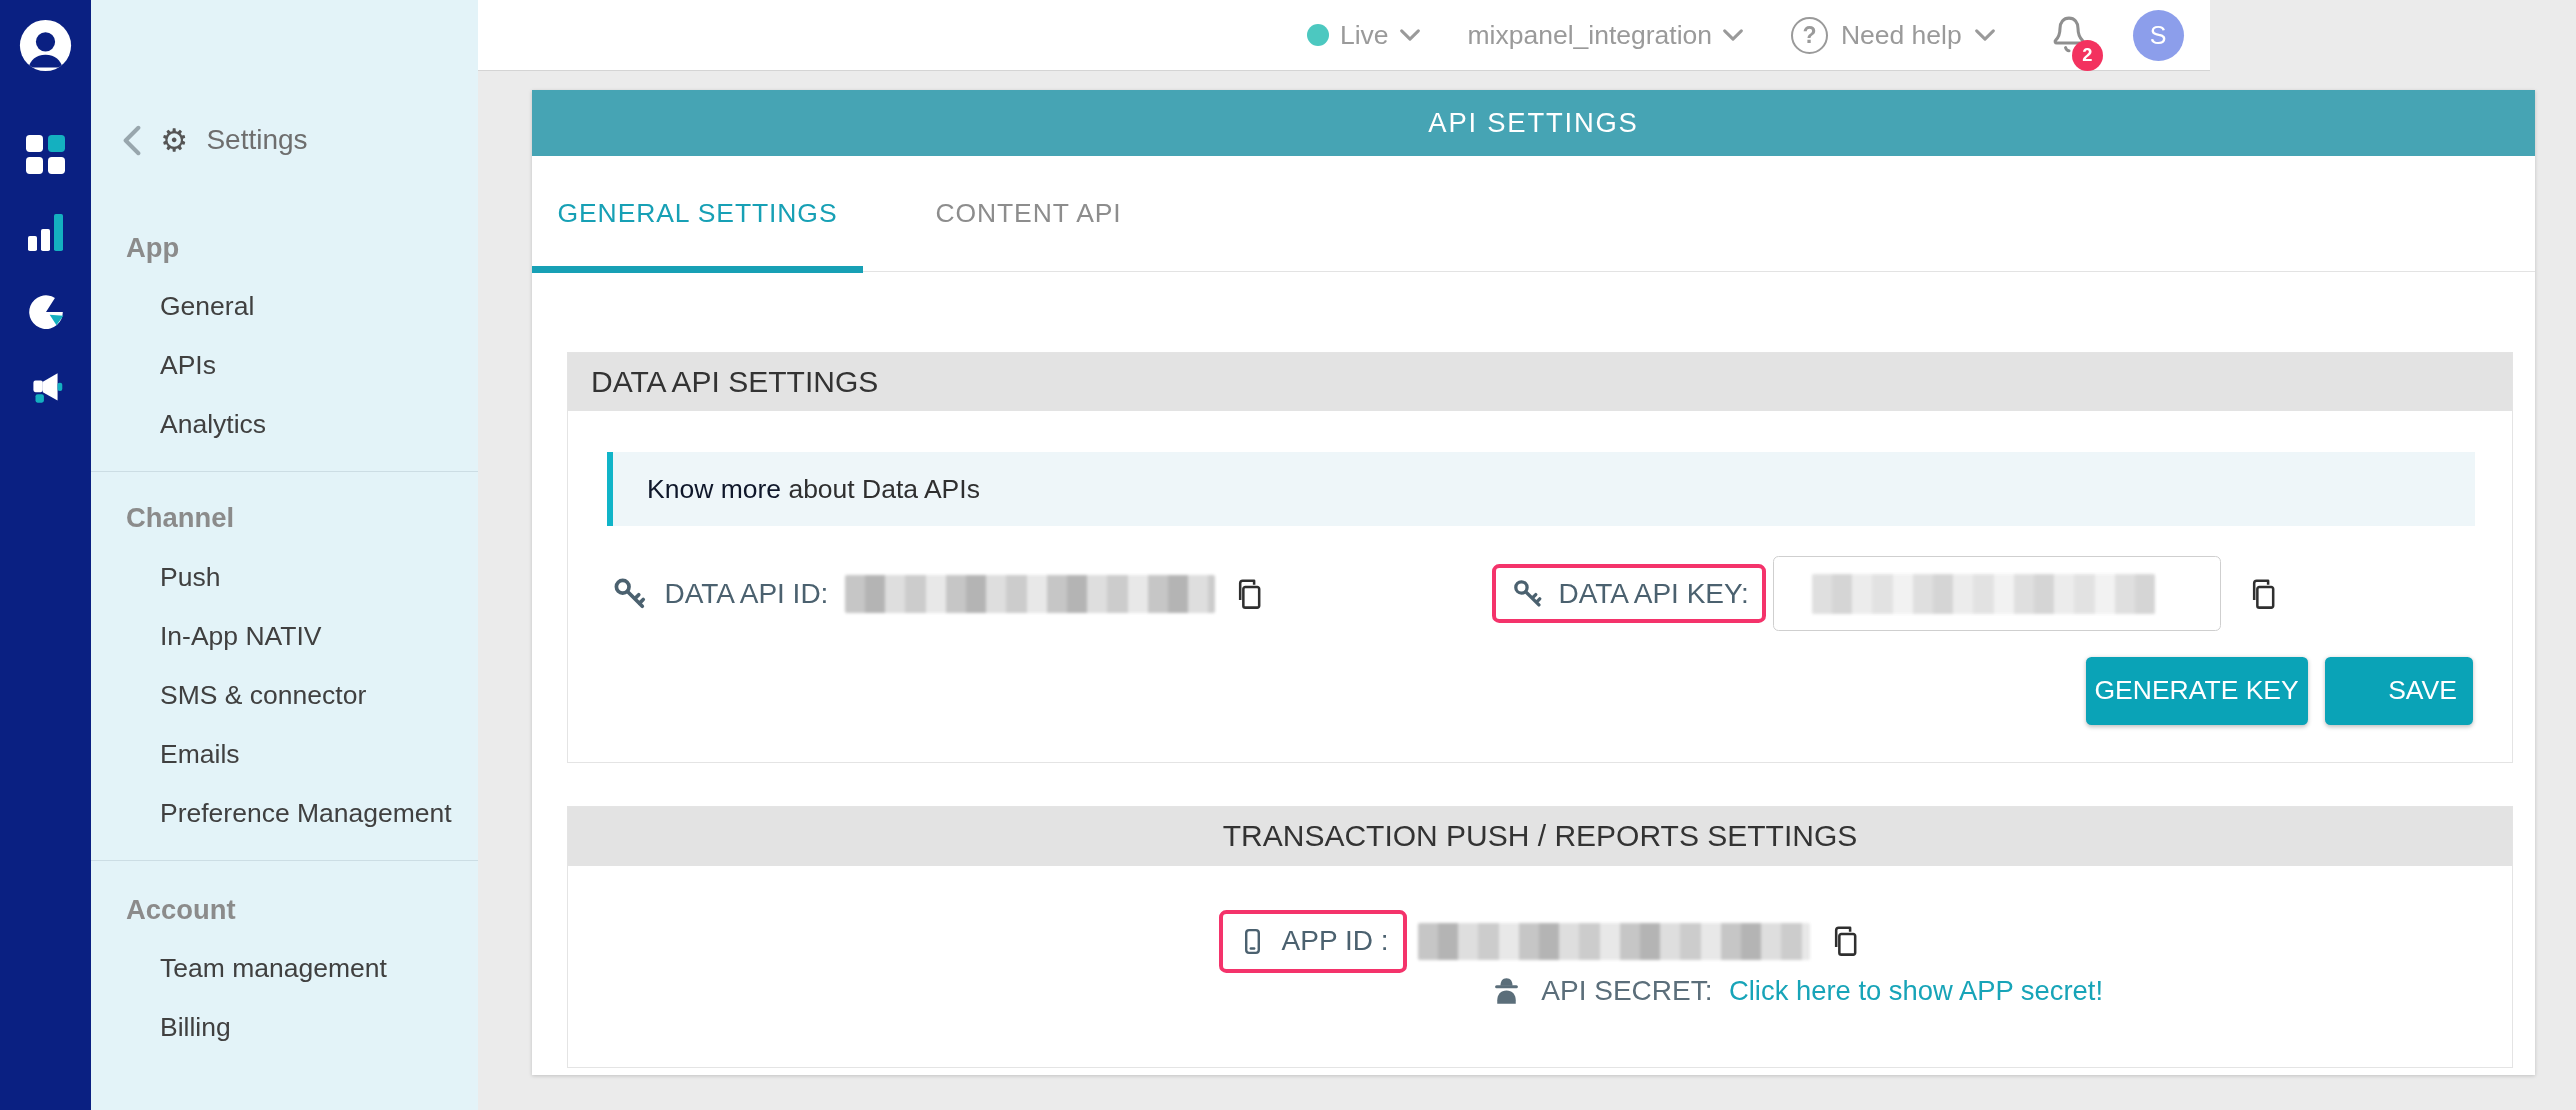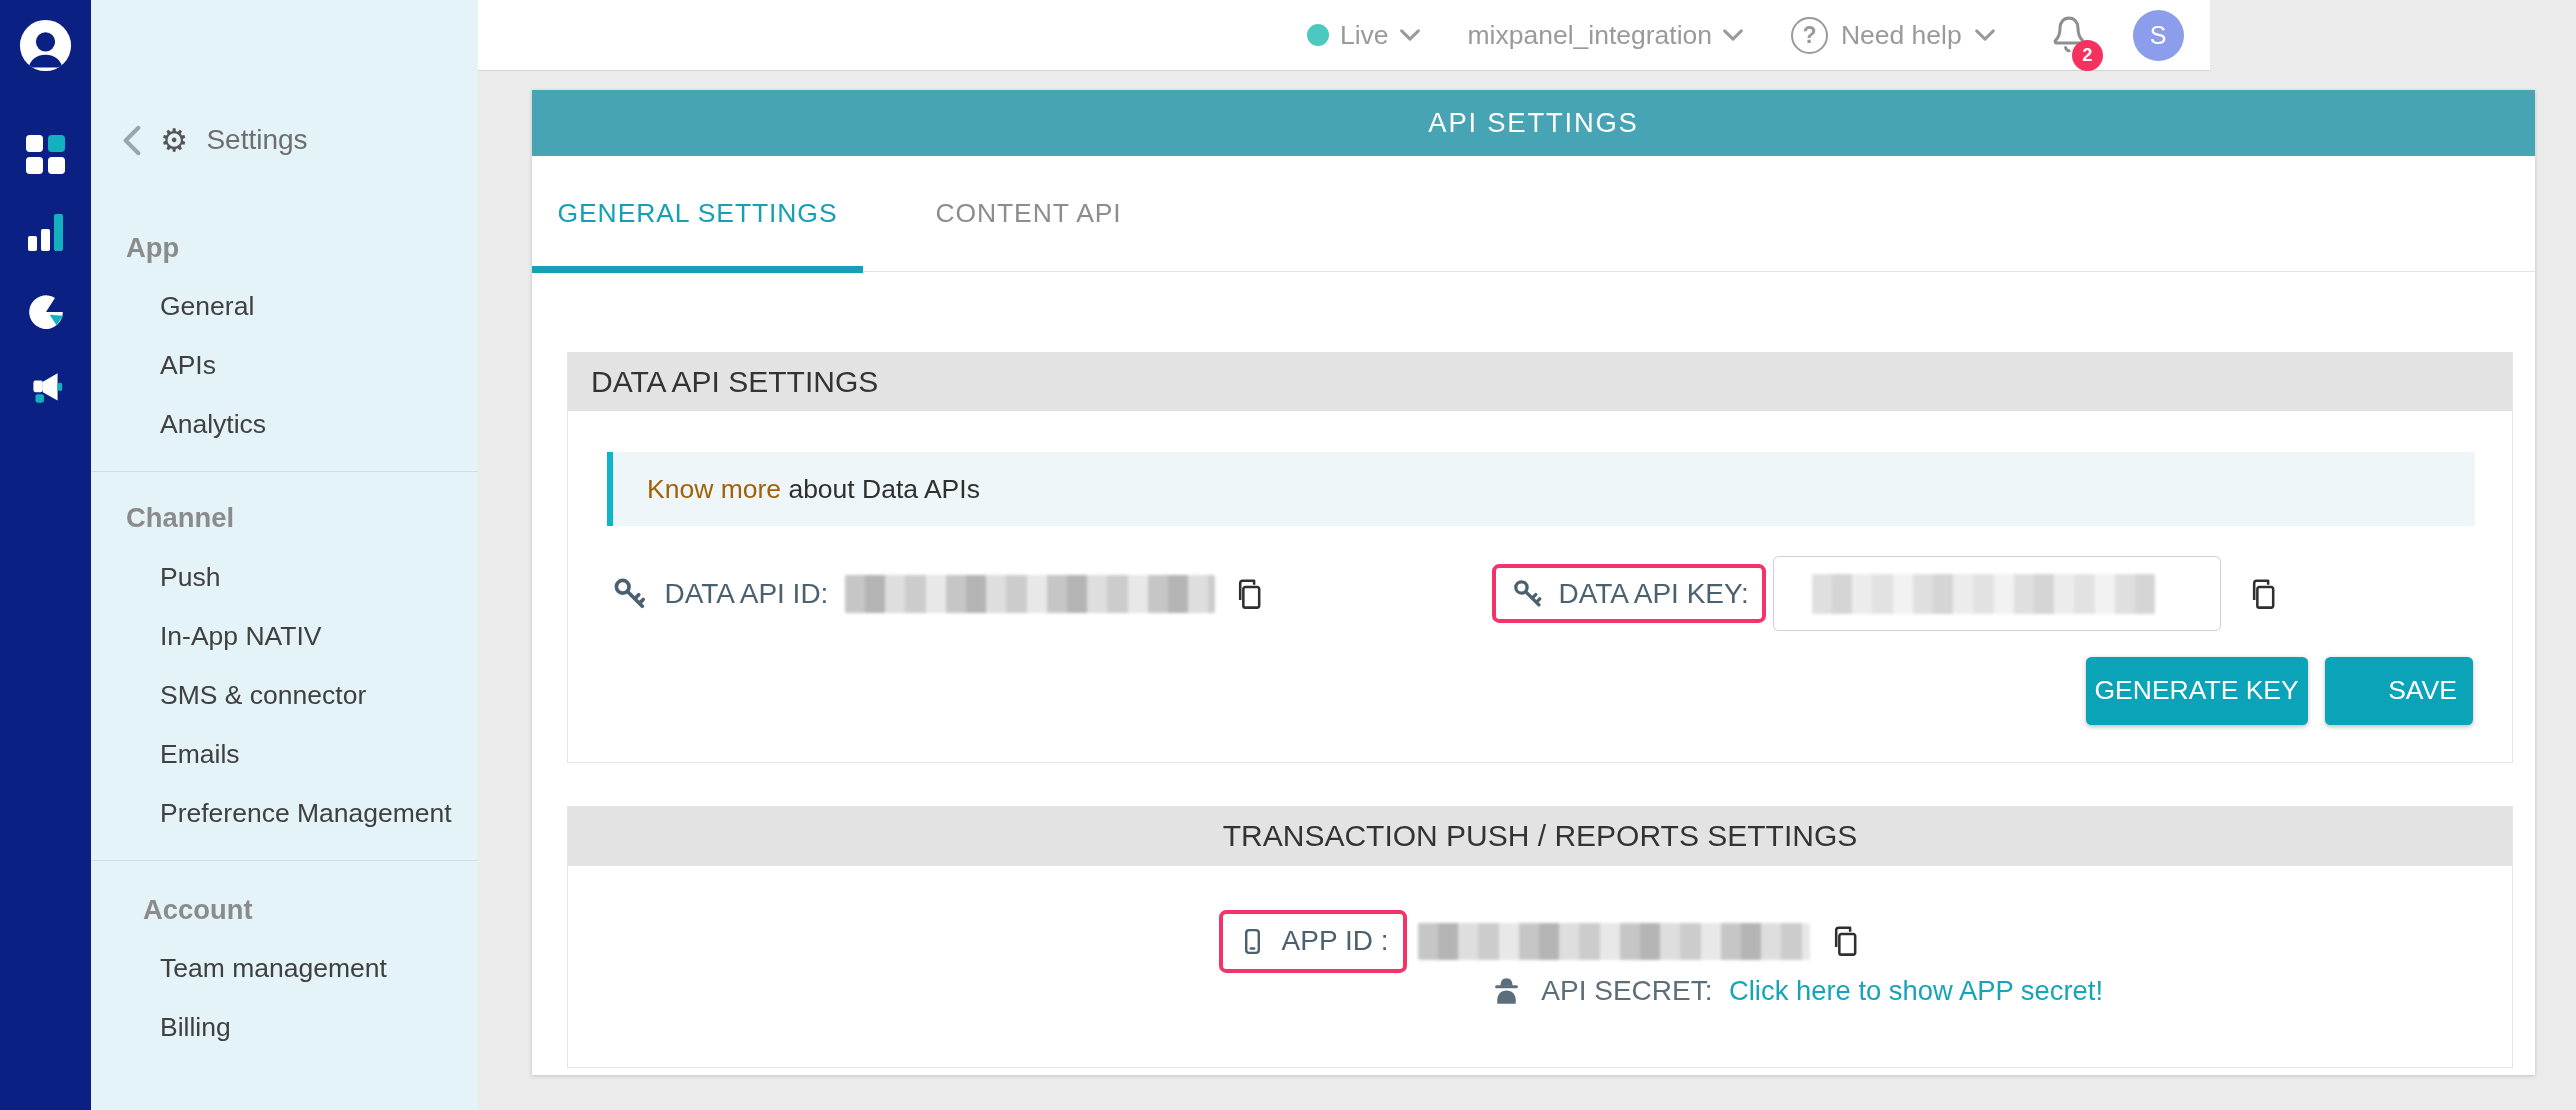--- a/index.html
+++ b/index.html
@@ -23,21 +23,21 @@
   .settings-row { position:absolute; top:124px; left:31px; display:flex; align-items:center; gap:18.3px; }
   .back-chev { color:#98a6ad; cursor:pointer; display:flex; }
   .gear { font-family:"DejaVu Sans", sans-serif; font-size:31px; color:#555; line-height:1; }
   .settings-title { font-size:28px; color:#6e6e6e; }
   .side-list { position:absolute; top:218px; left:0; width:100%; }
   .side-row { height:59px; display:flex; align-items:center; }
   .side-section-label { padding-left:35px; font-size:27.4px; font-weight:bold; color:#8b8b8b; }
   .side-item { padding-left:69px; font-size:26.5px; color:#404040; cursor:pointer; }
   .side-item.active { color:#404040; }
   .side-div { border:none; border-top:1.8px solid #ccdde4; margin-top:17.4px; }
-  .mt18 { margin-top:16.5px; } .mt21 { margin-top:19px;padding-left:17px; }
+  .mt18 { margin-top:16.5px; } .mt21 { margin-top:19px; }
 
   
   .topbar { position:absolute; left:478px; top:0; width:1732px; height:71px; background:#fff;
             border-bottom:1.8px solid #d4d4d4; display:flex; align-items:center; justify-content:flex-end;
             padding-right:26.5px; z-index:3; }
   .tb-group { display:flex; align-items:center; gap:11px; color:#9a9a9a; font-size:26.5px; cursor:pointer; }
   .tb-sep { width:48px; }
   .live-dot { width:22px; height:22px; border-radius:50%; background:#4cc8c0; }
   .chev { display:flex; color:#9a9a9a; }
   .q-circle { width:37px; height:37px; border:2.7px solid #9a9a9a; border-radius:50%; display:flex;
@@ -65,21 +65,21 @@
   .section-box { border:1.8px solid #e4e4e4; }
   .box-data-api { margin-top:80px; }
   .box-transaction { margin-top:43px; }
   .section-header { height:58px; background:#e3e3e3; display:flex; align-items:center;
                     font-size:30px; color:#333; }
   .section-header.left { padding-left:23px; }
   .section-header.center { justify-content:center; height:59px; }
 
   .banner { margin:41px 37px 0 39px; height:74px; background:#eef6f9; border-left:6.4px solid #10b4c8;
             display:flex; align-items:center; padding-left:34px; font-size:26.5px; color:#2f2f2f; }
-  .banner a { color:#a16207; text-decoration:none; cursor:pointer; }
+  .banner a { color:#0f172a; text-decoration:none; cursor:pointer; }
 
   .fields-row { margin:30px 39px 0 43px; display:flex; align-items:center; min-height:75px; }
   .field-group { display:flex; align-items:center; }
   .slate { color:#4b616f; }
   .f-label { font-size:28px; color:#4b616f; white-space:nowrap; }
   .redacted { border-radius:1.8px; filter:blur(1.4px);
       background-image:
         repeating-linear-gradient(90deg,#c6c6c6 0 20px,#b4b4b4 20px 40px,#dedede 40px 60px,#cccccc 60px 81px,#e8e8e8 81px 101px),
         repeating-linear-gradient(0deg,rgba(255,255,255,.45) 0 12.8px,rgba(0,0,0,.07) 12.8px 25.6px); }
   .redacted.light { opacity:.55; }

